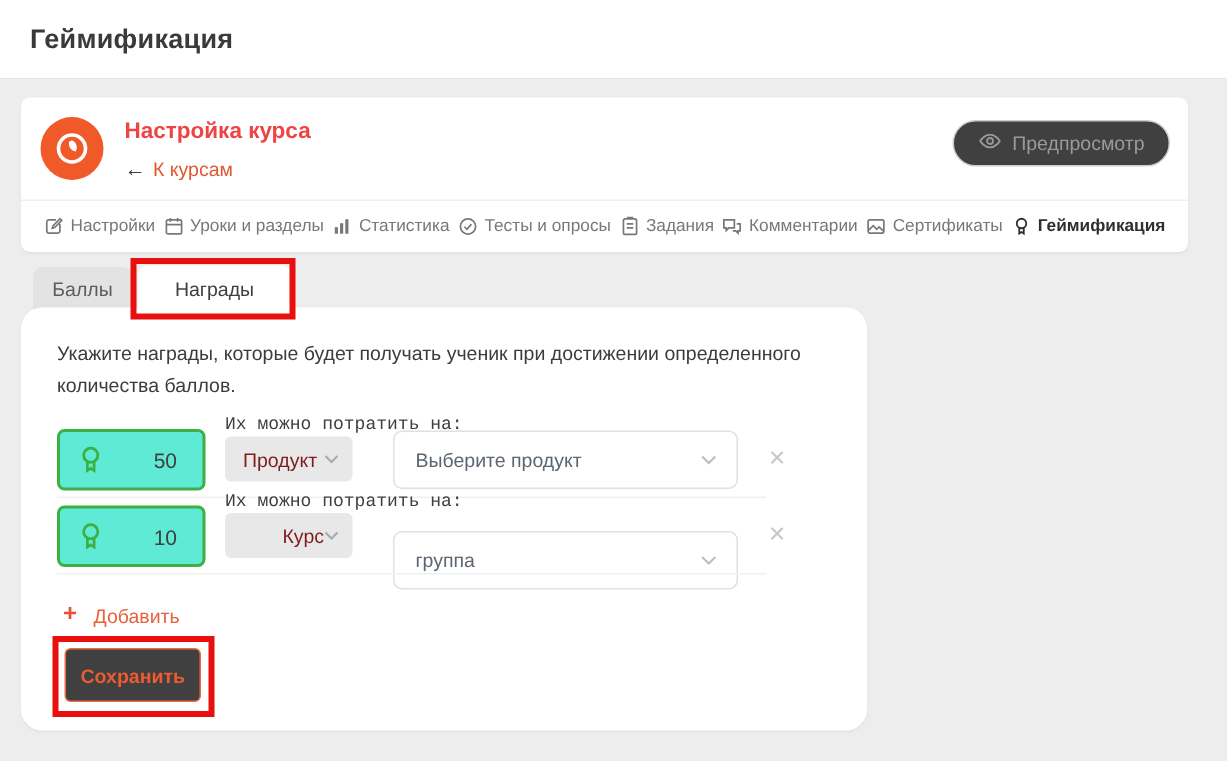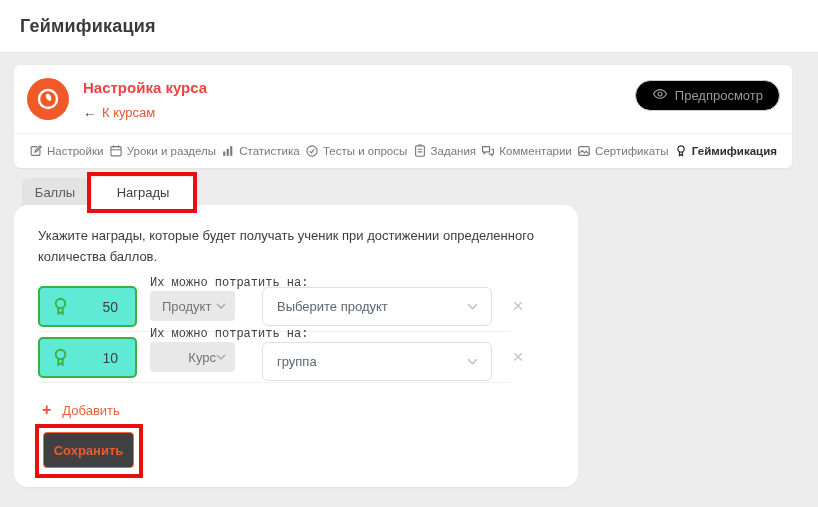--- a/index.html
+++ b/index.html
@@ -13,39 +13,39 @@
 
   
   .card { background:#fff; border-radius:6px; box-shadow:0 1px 2px rgba(0,0,0,.05); }
   .card-a { position:absolute; left:14px; top:65px; width:778px; height:103px; }
   .course-head { position:relative; height:68px; }
   .avatar { position:absolute; left:13px; top:13px; width:42px; height:42px; border-radius:50%; background:#f05a28; }
   .avatar svg { position:absolute; left:8px; top:8px; }
   .course-title { position:absolute; left:69px; top:14px; font-size:15px; font-weight:bold; color:#ef4444; }
   .back-link { position:absolute; left:69px; top:39px; font-size:13px; color:#e2572f; cursor:pointer; }
   .back-link .arr { color:#3f3f3f; margin-right:5px; font-size:14px; }
-  .preview-btn { position:absolute; right:12px; top:15px; height:31px; padding:0 16px; border:1px solid #cdcdcd; border-radius:16px; background:#000000; color:#9a9a9a; font-size:13px; display:flex; align-items:center; gap:7px; cursor:pointer; }
+  .preview-btn { position:absolute; right:12px; top:15px; height:31px; padding:0 16px; border:1px solid #cdcdcd; border-radius:16px; background:#404040; color:#9a9a9a; font-size:13px; display:flex; align-items:center; gap:7px; cursor:pointer; }
   .tabs { position:absolute; left:0; top:68px; width:778px; height:35px; border-top:1px solid #efefef; display:flex; align-items:center; justify-content:space-between; padding:0 15px; }
   .tab { display:flex; align-items:center; gap:4px; font-size:11.5px; color:#787878; white-space:nowrap; cursor:pointer; flex:0 0 auto; }
   .tab svg { flex:0 0 auto; }
   .tab.active { color:#2f2f2f; font-weight:bold; }
 
   
   .subtab { position:absolute; height:28px; border-radius:6px 6px 0 0; font-size:13px; display:flex; align-items:center; justify-content:center; cursor:pointer; }
   .subtab-points { left:22px; top:178px; width:66px; background:#e3e3e3; color:#5c5c5c; }
   .subtab-rewards { left:92px; top:177px; width:102px; height:30px; background:#fff; color:#3f3f3f; }
 
   
   .card-b { position:absolute; left:14px; top:205px; width:564px; height:282px; border-radius:14px; }
   .desc { position:absolute; left:24px; top:20px; width:528px; font-size:13px; color:#3c3c3c; line-height:1.65; }
 
   .points-box { position:absolute; left:24px; width:99px; height:41px; border:2px solid #3cb043; border-radius:5px; background:#5eead4; display:flex; align-items:center; justify-content:space-between; padding:0 17px 0 10px; }
   .points-box .num { font-size:14px; color:#3f3f3f; }
   .spend-label { position:absolute; left:136px; font-size:12px; color:#3f3f3f;font-family:Liberation Mono, monospace; }
-  .grey-select { position:absolute; left:136px; width:85px; height:30px; background:#e8e8e8; border-radius:4px; display:flex; align-items:center; justify-content:space-between; padding:0 9px 0 12px; font-size:13px; color:#737373; cursor:default; }
+  .grey-select { position:absolute; left:136px; width:85px; height:30px; background:#e8e8e8; border-radius:4px; display:flex; align-items:center; justify-content:space-between; padding:0 9px 0 12px; font-size:13px; color:#7f1d1d; cursor:default; }
   .white-select { position:absolute; left:248px; width:230px; height:39px; background:#fff; border:1px solid #dde0e4; border-radius:6px; display:flex; align-items:center; justify-content:space-between; padding:0 13px 0 14px; font-size:13px; color:#5c6670; cursor:pointer; }
   .row-x { position:absolute; left:494px; width:20px; height:20px; color:#c6c6c6; font-size:19px; line-height:18px; text-align:center; cursor:pointer; }
   .row-sep { position:absolute; left:24px; width:473px; height:1px; background:#f0f0f0; }
 
   .add-row { position:absolute; left:28px; top:196px; display:flex; align-items:center; gap:11px; cursor:pointer; }
   .add-row .plus { color:#e8502e; font-size:16px; font-weight:bold; }
   .add-row .txt { color:#e8613c; font-size:13px; }
 
   .save-btn { position:absolute; left:29px; top:227px; width:91px; height:36px; background:#404040; border:1px solid #ed6a45; border-radius:4px; color:#ed5b32; font-size:13px; font-weight:bold; display:flex; align-items:center; justify-content:center; cursor:pointer;text-align:center; }
 
@@ -183,21 +183,21 @@
         </svg>
       <span class="num">10</span>
     </div>
     <div class="spend-label" style="top:122px;">Их можно потратить на:</div>
     <div class="grey-select" style="top:137px;justify-content:flex-end;">
       <span>Курс</span>
       <svg width="10" height="6" viewBox="0 0 10 6" fill="none" stroke="#a9a9a9" stroke-width="1.4">
           <path d="M1 1l4 4 4-4"></path>
         </svg>
     </div>
-    <div class="white-select" style="top:137px;">
+    <div class="white-select" style="top:149px;">
       <span>группа</span>
       <svg width="11" height="7" viewBox="0 0 10 6" fill="none" stroke="#b9bec6" stroke-width="1.3">
           <path d="M1 1l4 4 4-4"></path>
         </svg>
     </div>
     <div class="row-x" style="top:143px;">×</div>
     <div class="row-sep" style="top:177px;"></div>
 
     <div class="add-row">
       <span class="plus">+</span>

